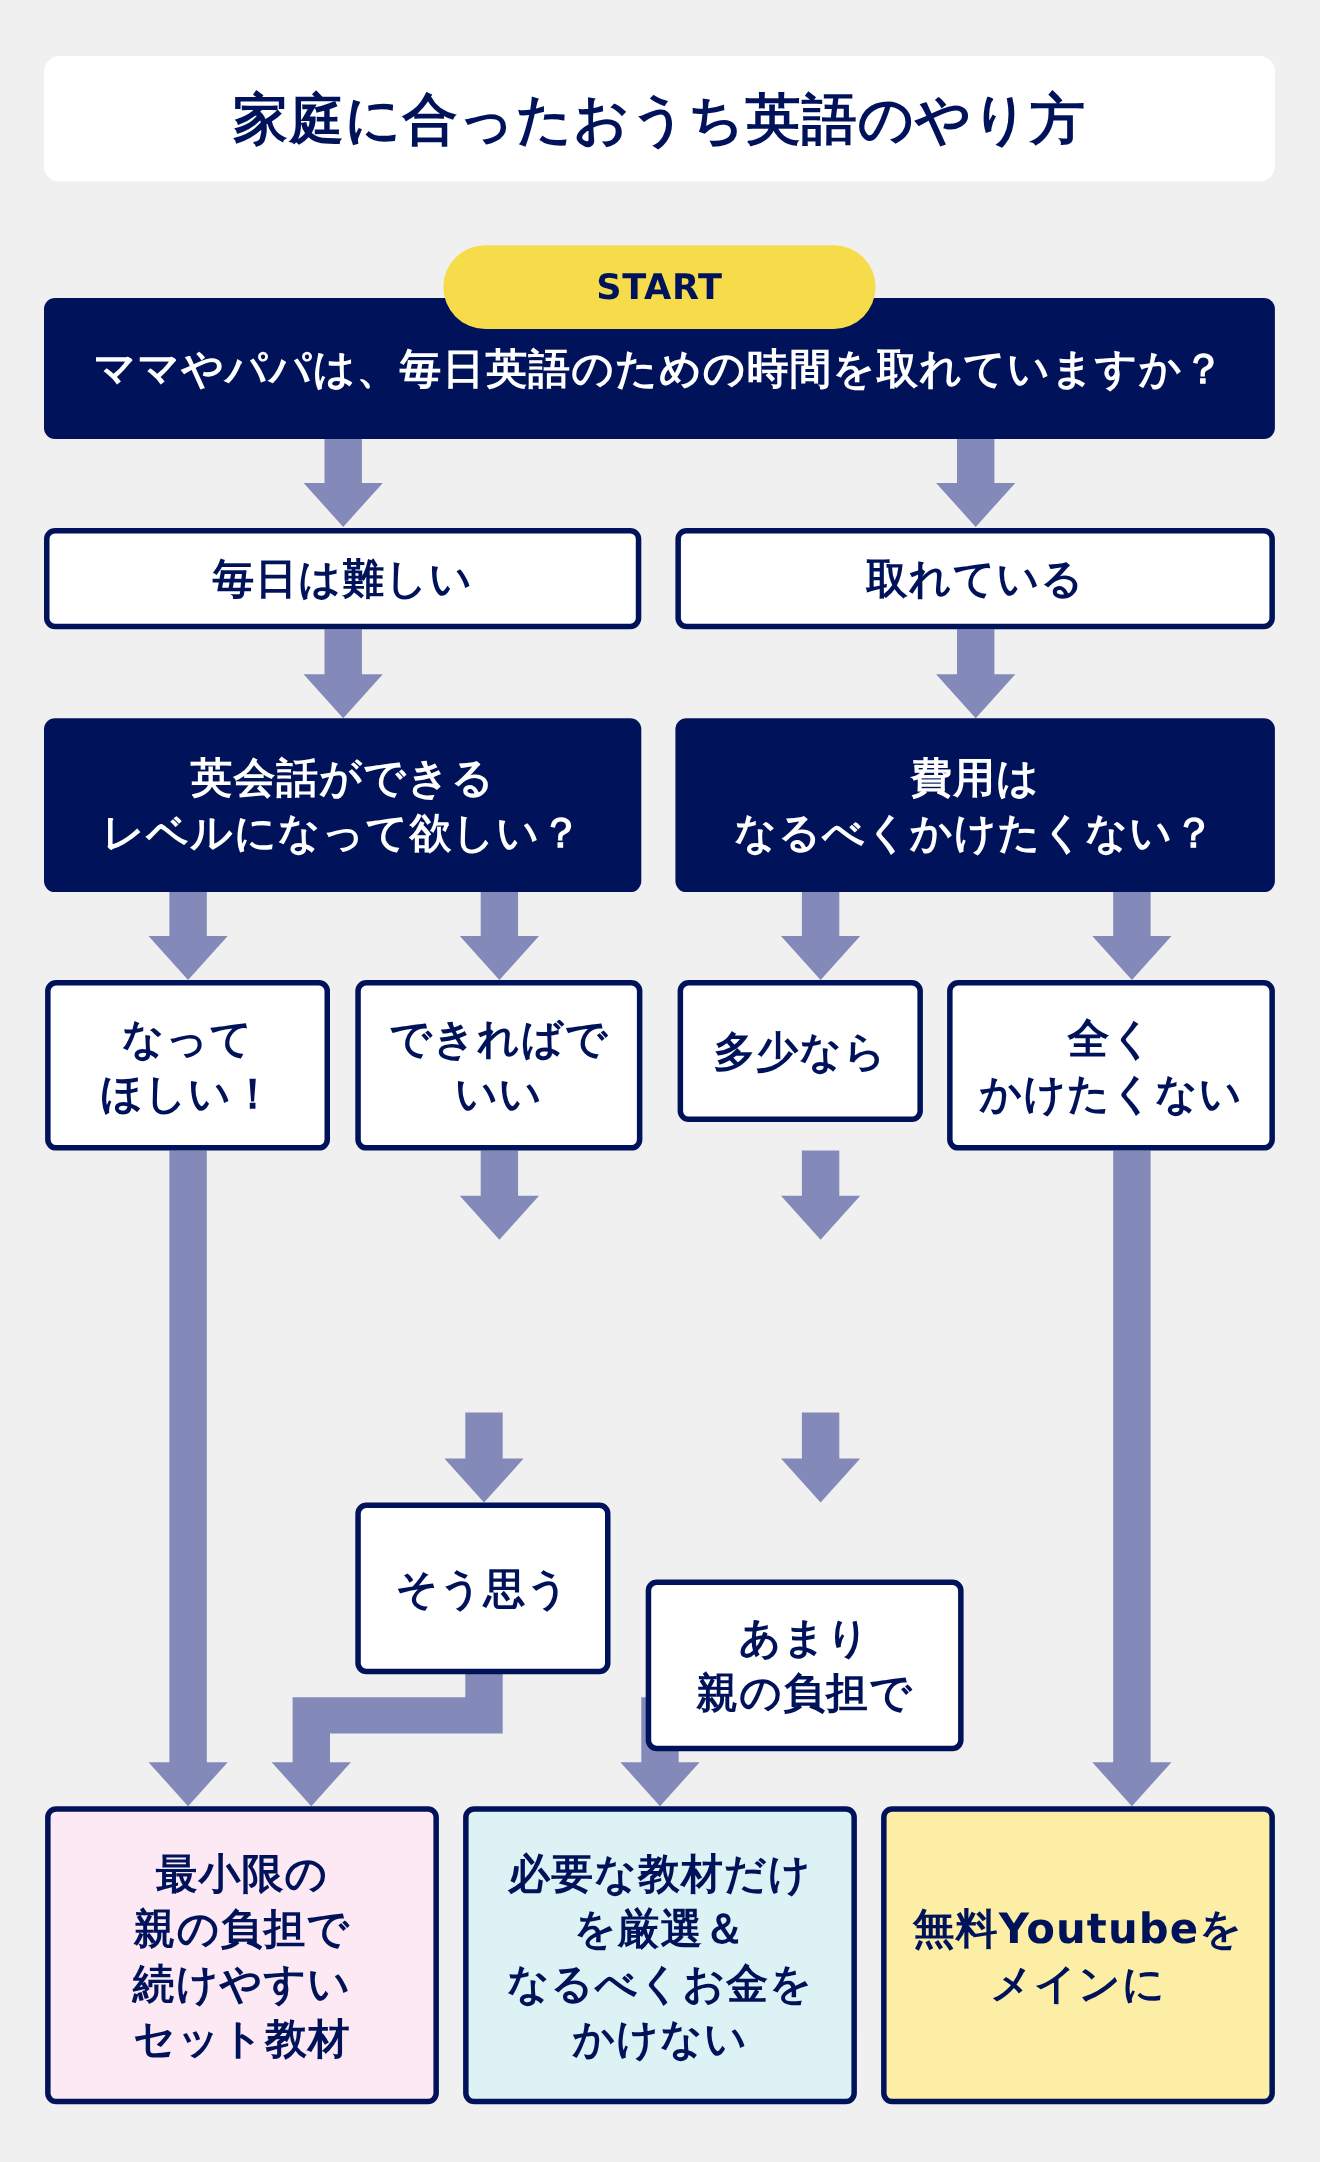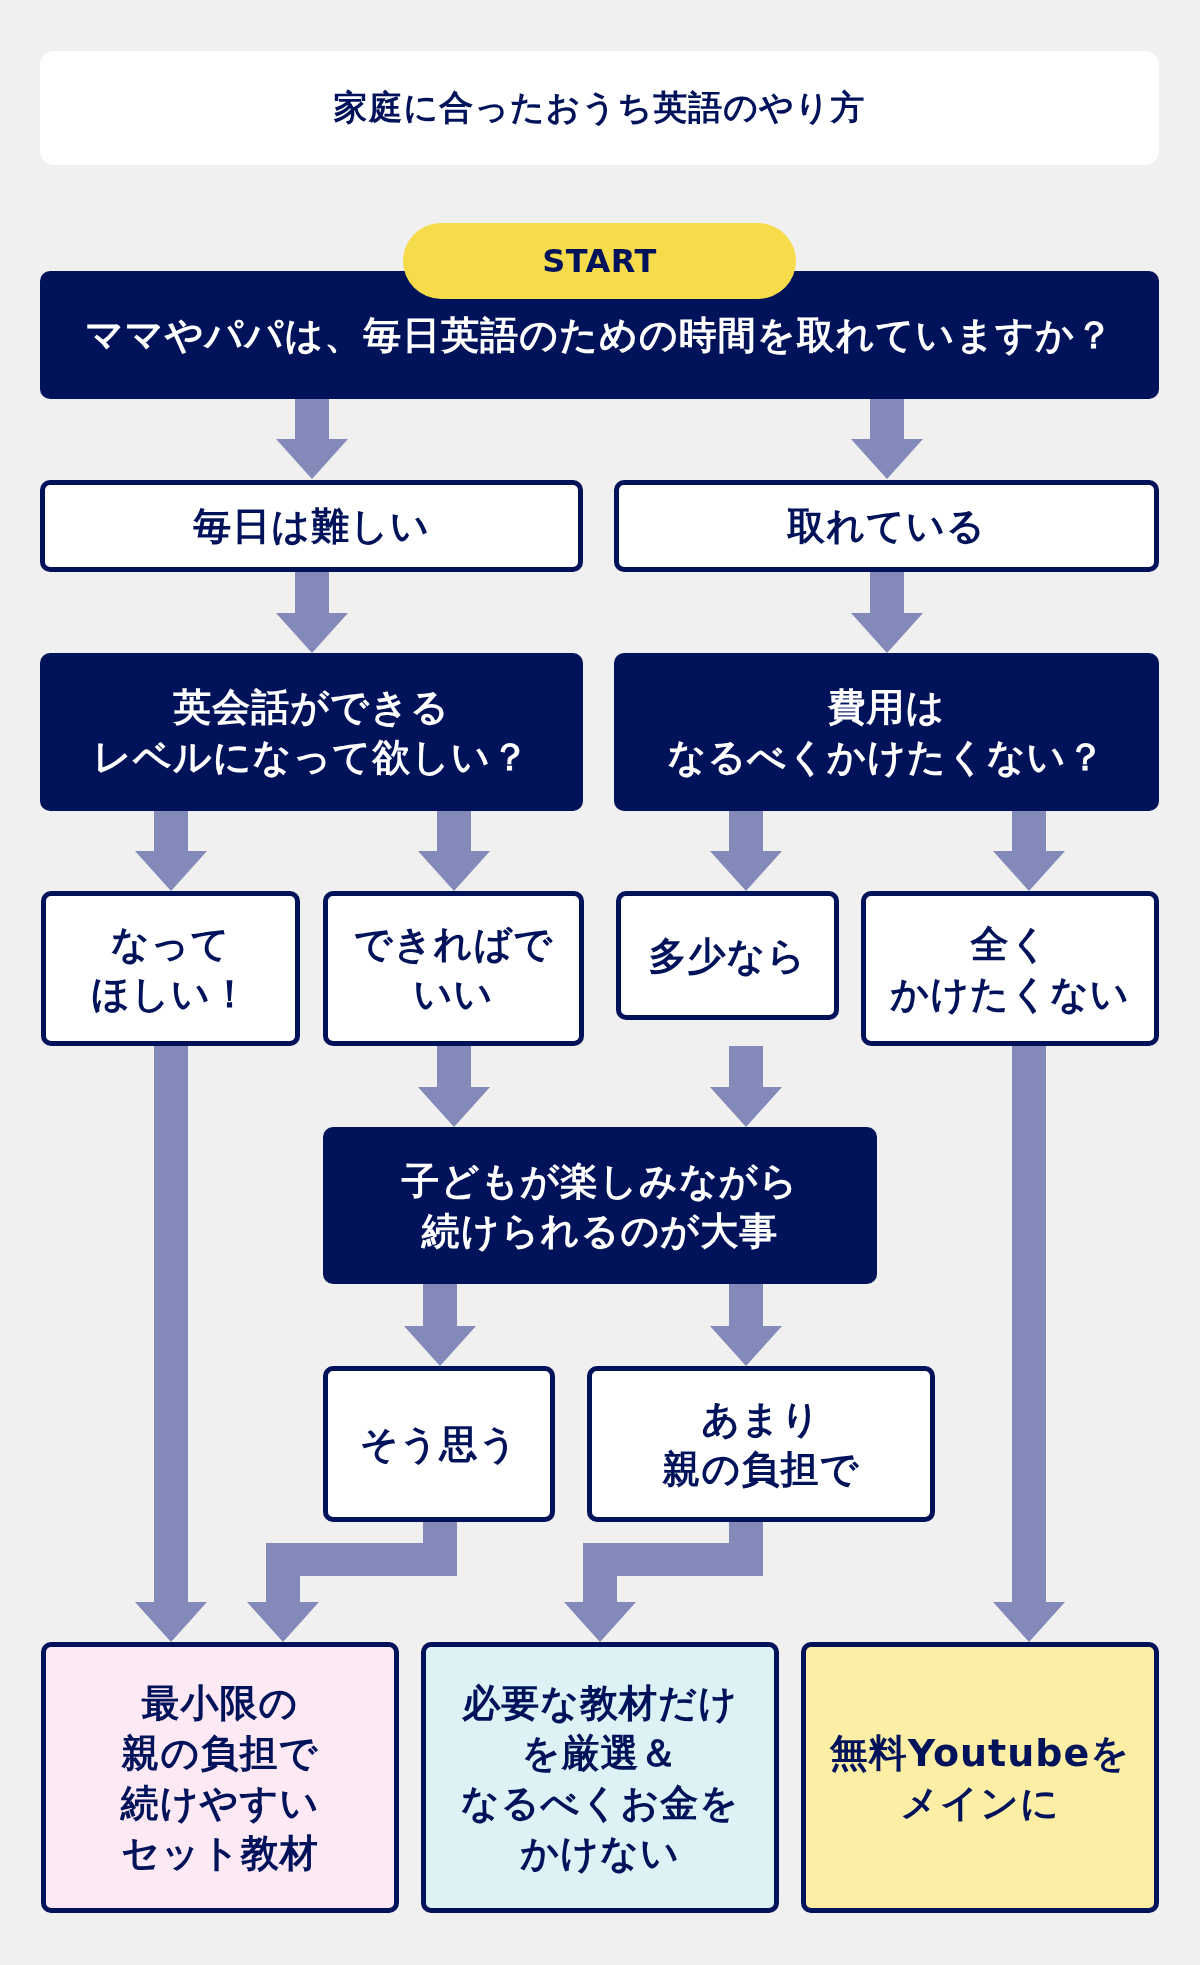--- a/index.html
+++ b/index.html
@@ -16,21 +16,21 @@
   #canvas{
     position:relative;width:1200px;height:1965px;background:var(--bg);overflow:hidden;
     font-family:"DejaVu Sans","Liberation Sans",sans-serif;font-weight:bold;
   }
   #arrows{position:absolute;left:0;top:0;width:1200px;height:1965px;}
   #arrows path{fill:var(--arrow);}
   .title-card{
     position:absolute;left:40px;top:51px;width:1119px;height:114px;background:#fff;border-radius:14px;
     display:flex;align-items:center;justify-content:center;
   }
-  .title-text{font-size:34px;color:var(--navy);letter-spacing:1px;white-space:nowrap;}
+  .title-text{font-size:50px;color:var(--navy);letter-spacing:1px;white-space:nowrap;}
   .start-pill{
     position:absolute;left:403px;top:211px;width:393px;height:76px;background:var(--start);border-radius:38px;
     display:flex;align-items:center;justify-content:center;z-index:3;margin-top:12px;
   }
   .start-text{font-size:32px;color:var(--navy);letter-spacing:0.5px;}
   .node{
     position:absolute;box-sizing:border-box;display:flex;flex-direction:column;align-items:center;justify-content:center;
     text-align:center;font-size:38px;line-height:50px;border-radius:10px;z-index:2;
   }
   .node span{display:block;white-space:nowrap;letter-spacing:1px;}
@@ -102,29 +102,25 @@
     <span>いい</span>
   </div>
   <div class="node light" style="left:616px;top:891px;width:223px;height:129px;">
     <span>多少なら</span>
   </div>
   <div class="node light" style="left:861px;top:891px;width:298px;height:155px;">
     <span>全く</span>
     <span>かけたくない</span>
   </div>
 
-  <div class="node dark" style="left:323px;top:1127px;width:554px;height:157px;">
-    <span>子どもが楽しみながら</span>
-    <span>続けられるのが大事</span>
-  </div>
 
   <div class="node light" style="left:323px;top:1366px;width:232px;height:156px;">
     <span>そう思う</span>
   </div>
-  <div class="node light" style="left:587px;top:1366px;width:348px;height:156px;">
+  <div class="node light" style="left:587px;top:1436px;width:289px;height:156px;">
     <span>あまり</span>
     <span>親の負担で</span>
   </div>
 
   <div class="node light res-set" style="left:41px;top:1642px;width:358px;height:271px;">
     <span>最小限の</span>
     <span>親の負担で</span>
     <span>続けやすい</span>
     <span>セット教材</span>
   </div>

